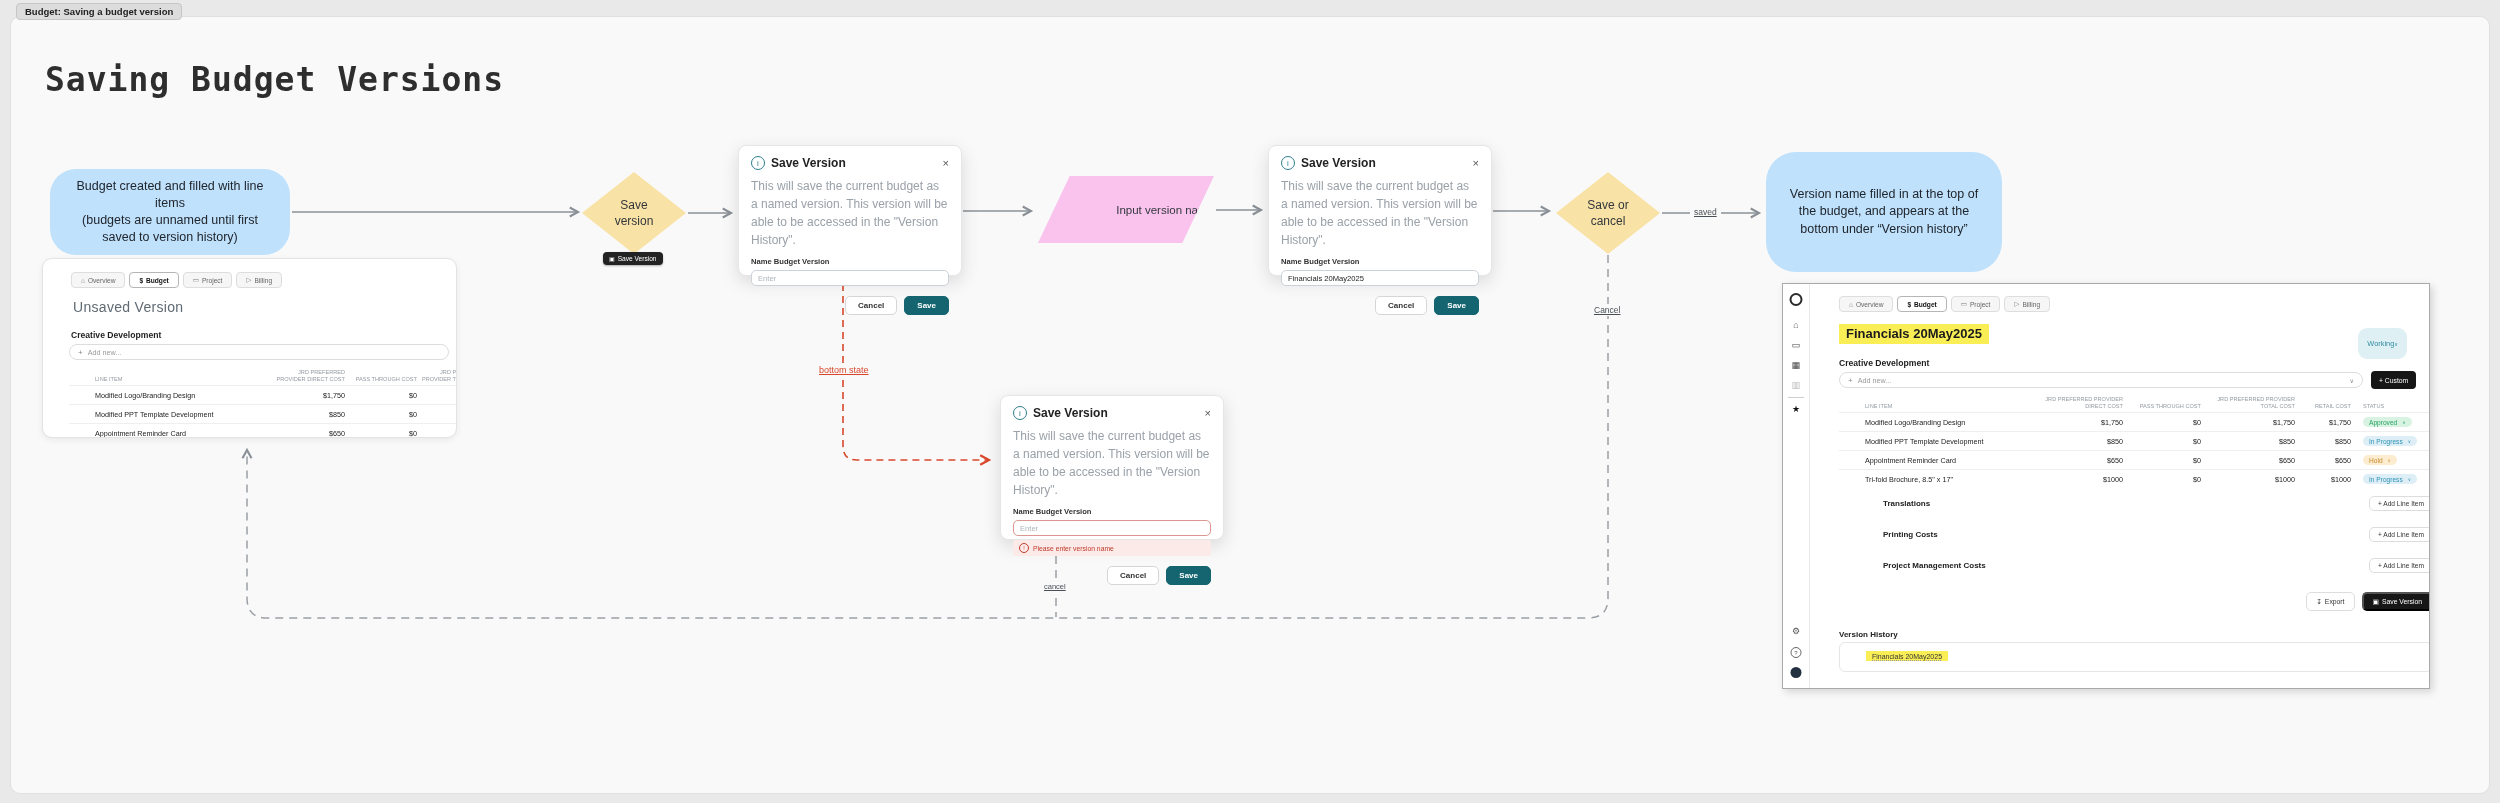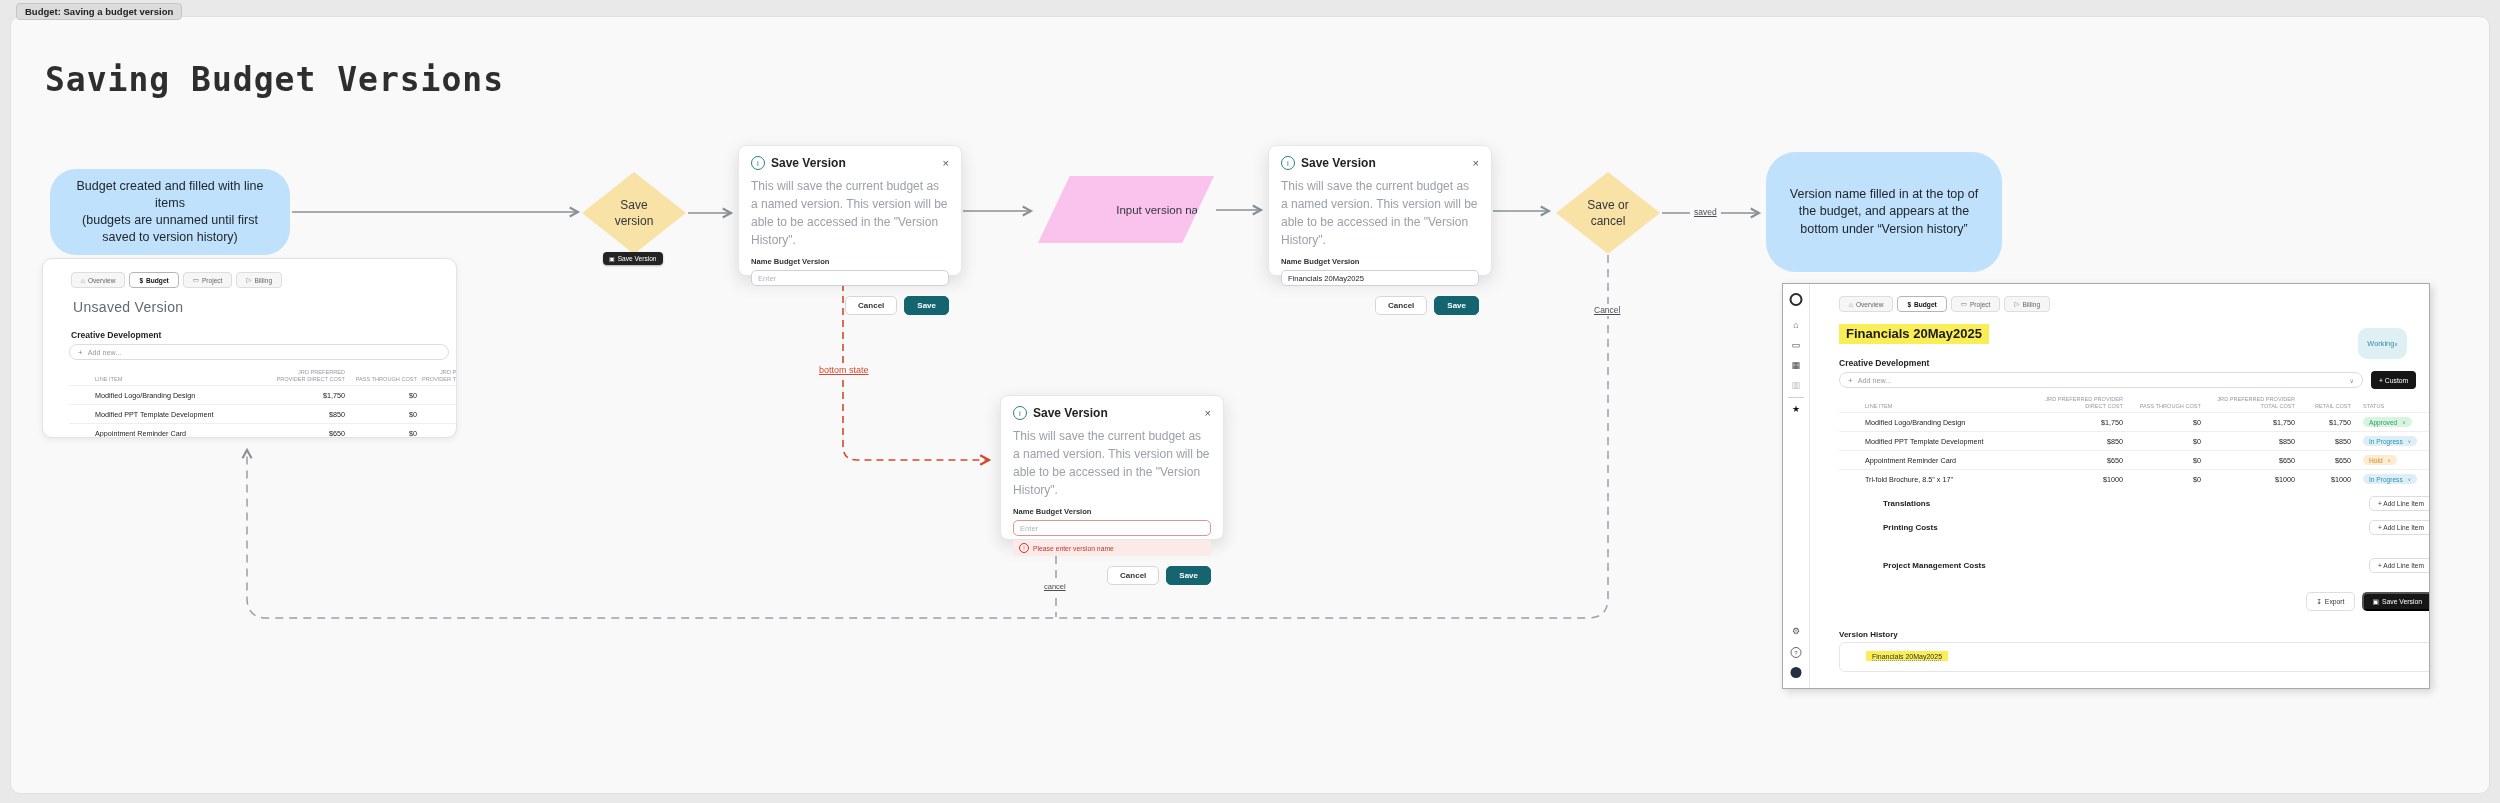--- a/index.html
+++ b/index.html
@@ -393,21 +393,21 @@
                   <span class="chev">∨</span>
                 </span>
               </span>
             </div>
           </div>
       </div>
       <div class="fsection-row" style="top:212px;">
         <span class="fsec-name">Translations</span>
         <button class="addli">+ Add Line Item</button>
       </div>
-      <div class="fsection-row" style="top:236px;gap:44px;">
+      <div class="fsection-row" style="top:243px;gap:44px;">
         <span class="fsec-name">Printing Costs</span>
         <button class="addli">+ Add Line Item</button>
       </div>
       <div class="fsection-row" style="top:274px;">
         <span class="fsec-name">Project Management Costs</span>
         <button class="addli">+ Add Line Item</button>
       </div>
       <div class="factions">
         <button class="btn-export">
             <span>↧</span>

